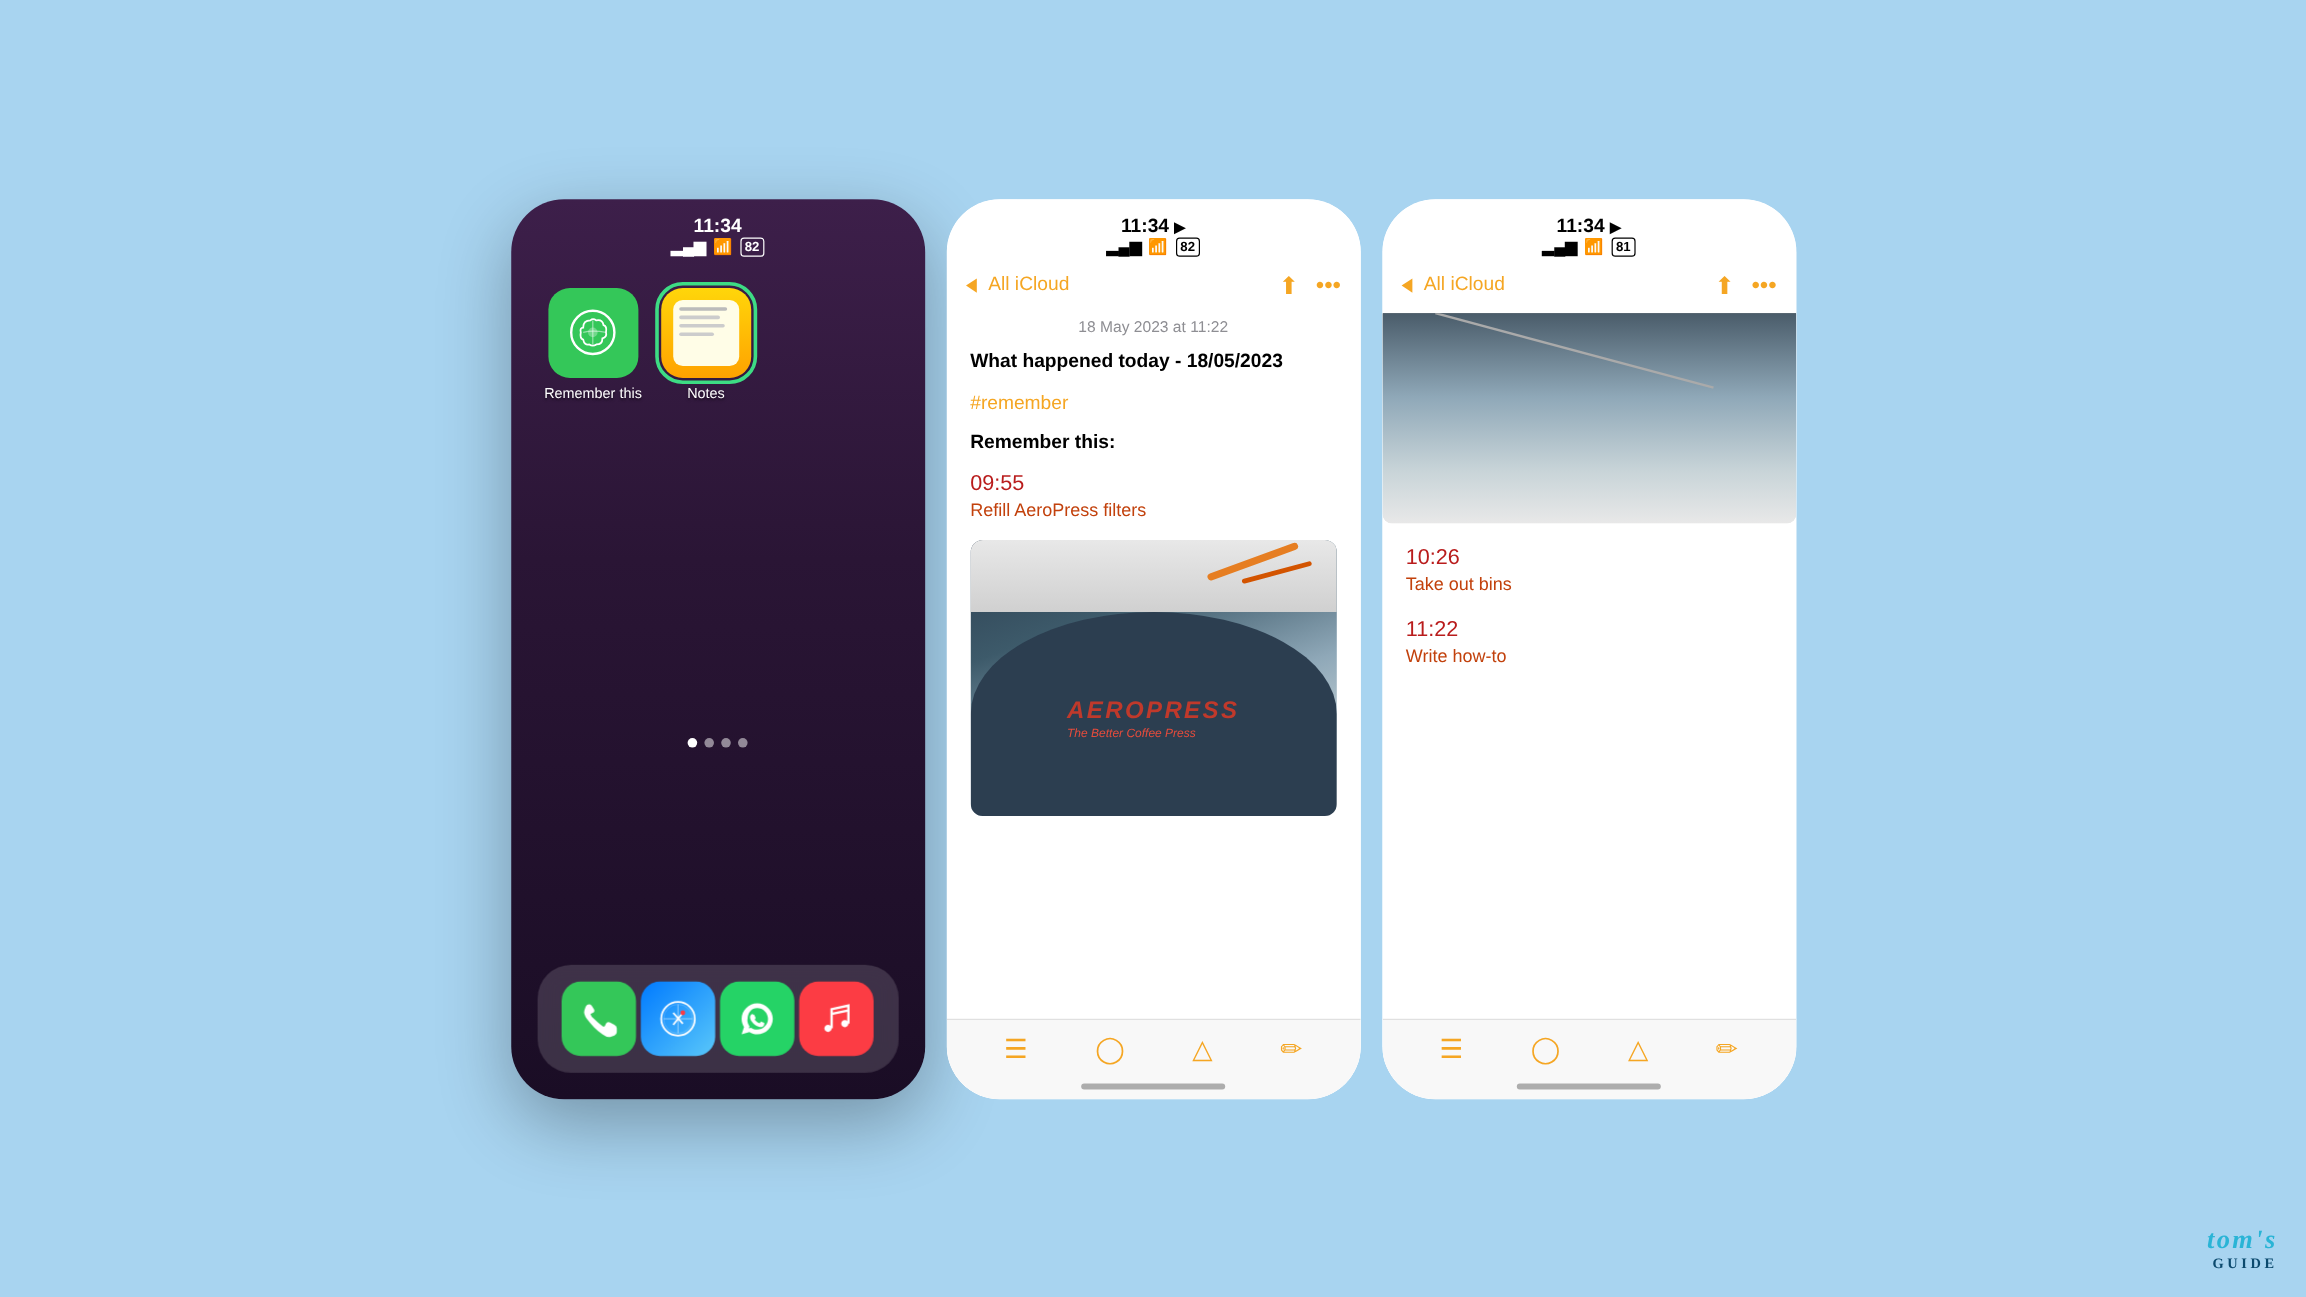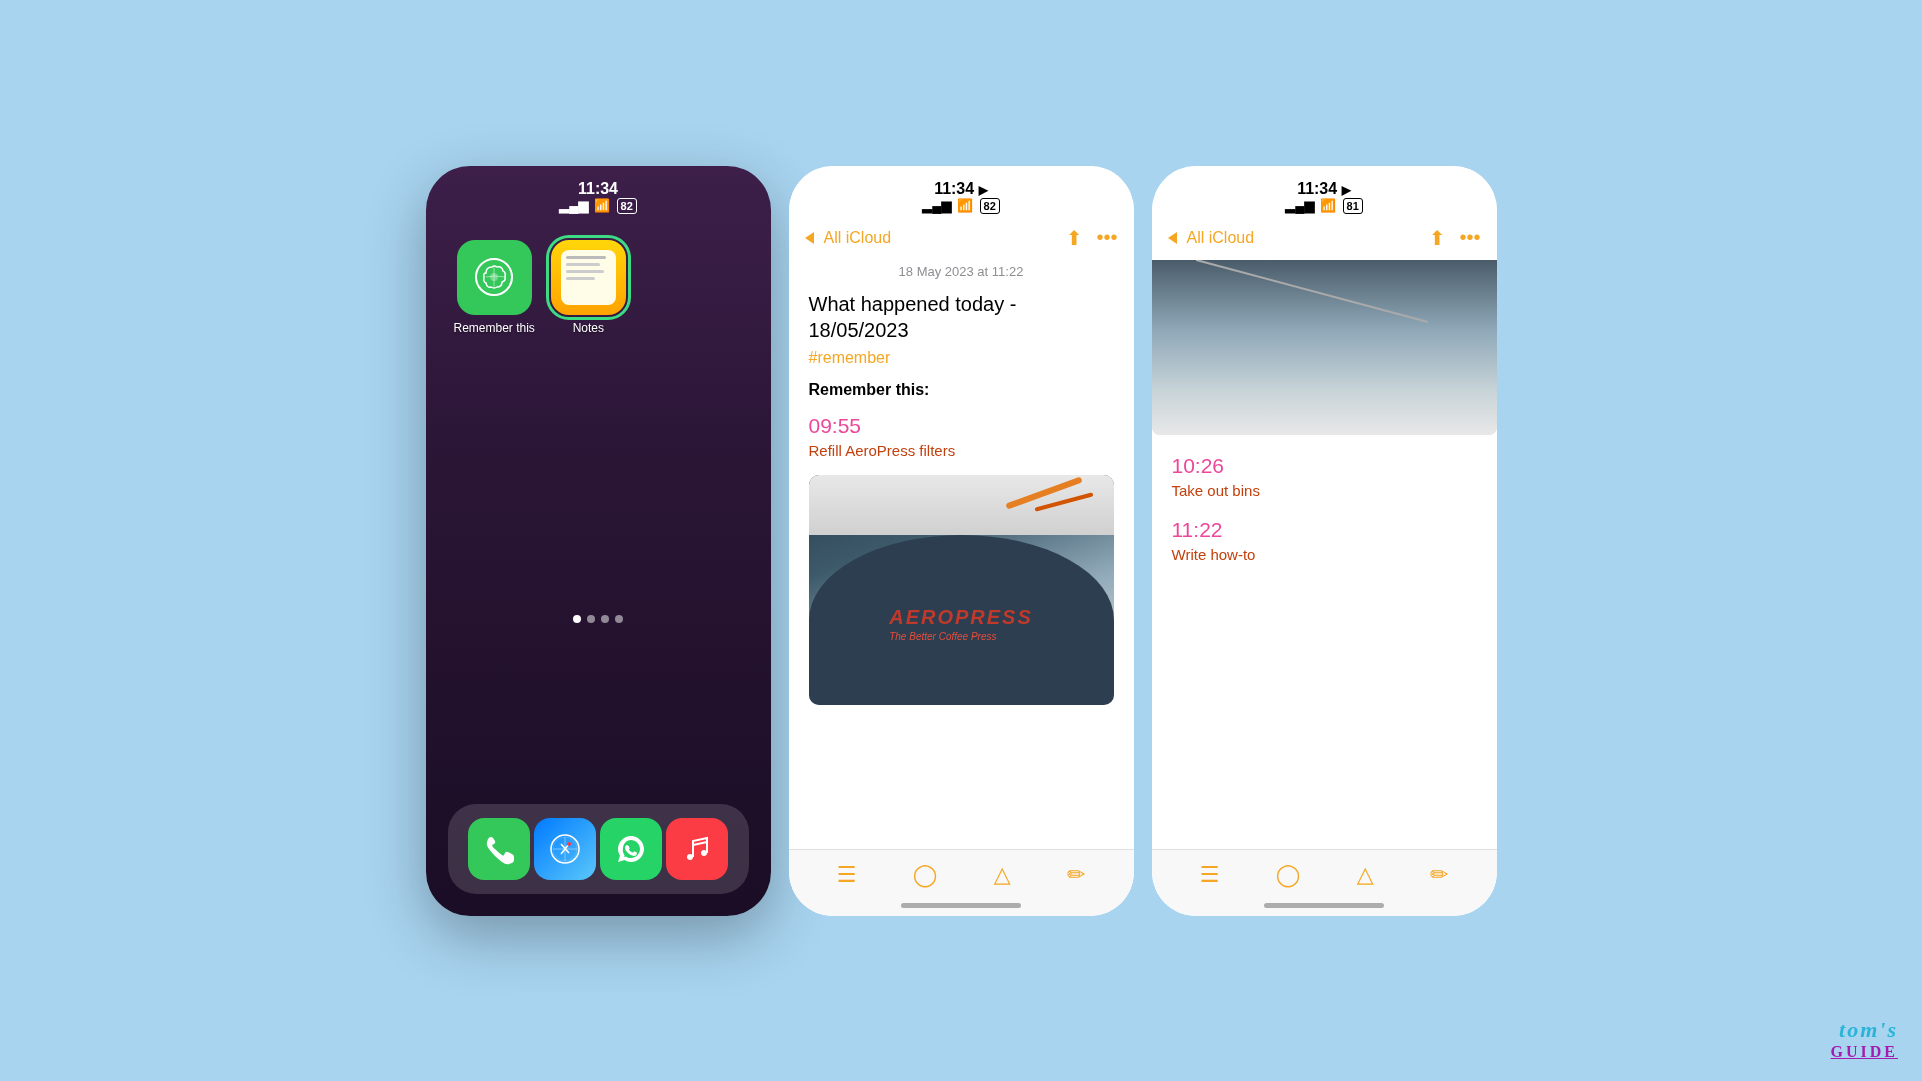--- a/index.html
+++ b/index.html
@@ -194,47 +194,47 @@
     }
 
     .note-timestamp {
       text-align: center;
       color: #8e8e93;
       font-size: 13px;
       margin-bottom: 12px;
     }
 
     .note-title {
-      font-size: 20px;
-      font-weight: 400;
+      font-size: 16px;
+      font-weight: 700;
       color: #000;
       line-height: 1.3;
-      margin-bottom: 6px;
+      margin-bottom: 16px;
     }
 
     .note-hashtag {
       color: #f5a623;
       font-size: 16px;
       margin-bottom: 14px;
     }
 
     .note-section-label {
       font-weight: 700;
       color: #000;
       font-size: 16px;
       margin-bottom: 12px;
     }
 
     .note-entry {
       margin-bottom: 14px;
     }
 
     .note-time {
-      color: #ec4899;
-      font-size: 21px;
+      color: #b91c1c;
+      font-size: 18px;
       line-height: 1.4;
     }
 
     .note-text {
       color: #c2410c;
       font-size: 15px;
       line-height: 1.4;
     }
 
     .note-image-placeholder {
@@ -540,14 +540,14 @@
         <span style="color:#f5a623;font-size:22px;">✏</span>
       </div>
       <div class="home-indicator"></div>
     </div>
   </div>
 
 </div>
 
 <div class="toms-guide-watermark">
   <span style="font-size:22px;font-style:italic;font-family:Georgia,serif;color:#2ab4d6;">tom's</span>
-  <span style="font-size:16px;font-style:normal;letter-spacing:3px;text-transform:uppercase;color:#a21caf;text-decoration:underline;">guide</span>
+  <span style="font-size:12px;font-style:normal;letter-spacing:3px;text-transform:uppercase;color:#0c4a6e;">guide</span>
 </div>
 
 </body></html>

